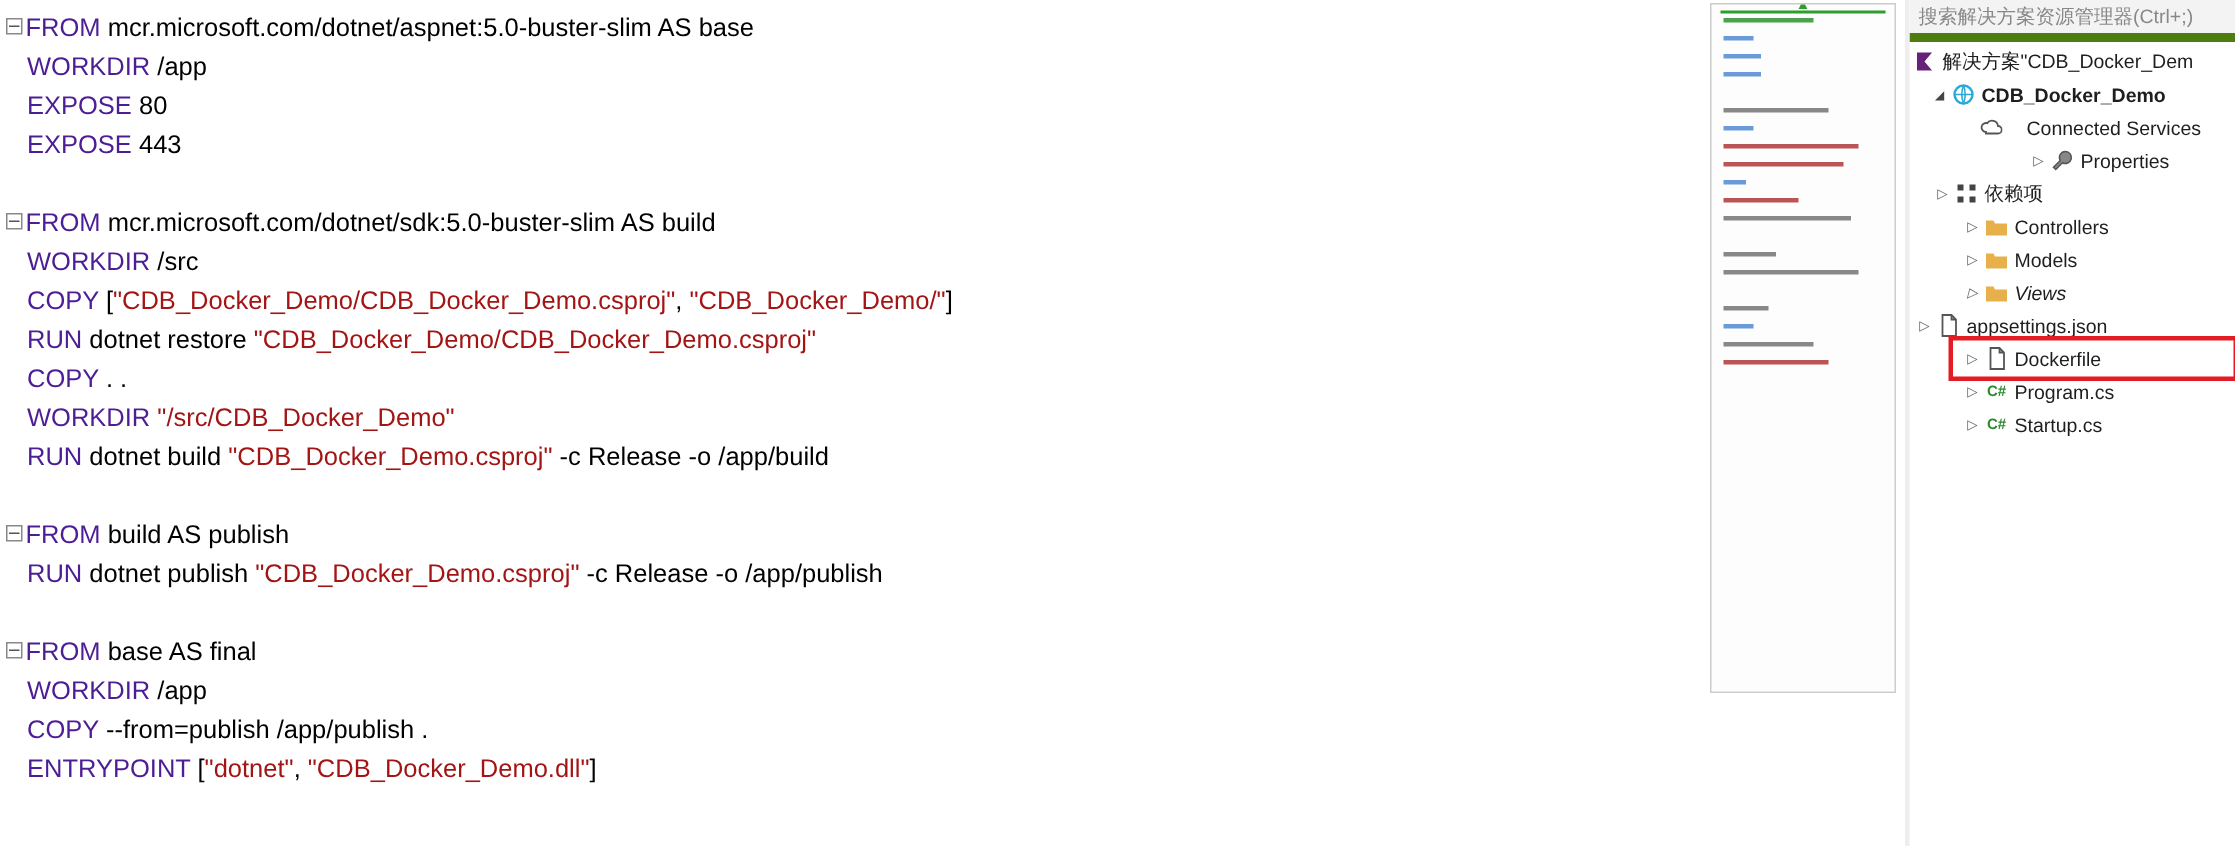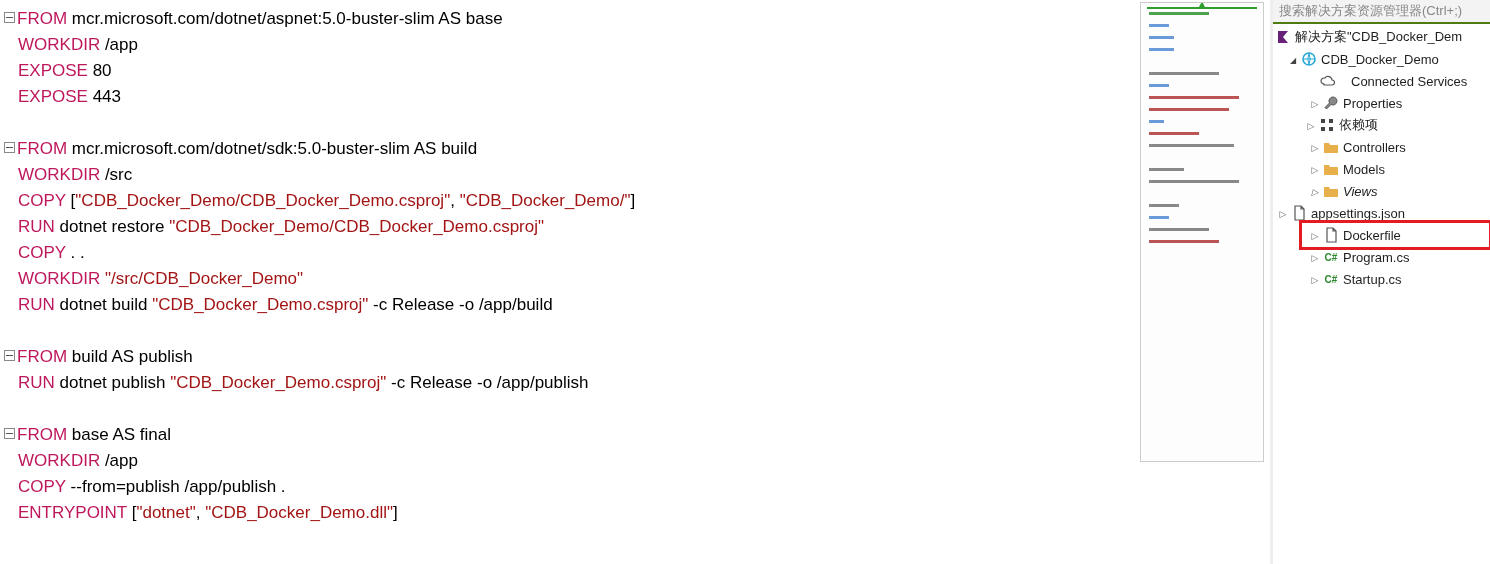--- a/index.html
+++ b/index.html
@@ -29,21 +29,21 @@
     background: #fff;
   }
   .fold::before {
     content: "";
     position: absolute;
     top: 4px; left: 1px; right: 1px;
     height: 1px; background: #555;
   }
   .indent { display:inline-block; width: 14px; }
   .line { white-space: pre; font-family: "Segoe UI", sans-serif; font-size: 17px; }
-  .kw { color: #be185d; }
+  .kw { color: #4c1d95; }
   .str { color: #a31515; }
   .txt { color: #000; }
 
   .minimap {
     width: 124px;
     border: 1px solid #ccc;
     margin: 2px 6px 0 0;
     height: 460px;
     background: #fdfdfd;
     padding: 8px;
@@ -63,21 +63,21 @@
   .panel {
     width: 220px;
     border-left: 3px solid #eee;
     background:#fff;
     font-size: 13px;
     color:#1e1e1e;
     overflow:hidden;
   }
   .search {
     background:#f3f3f3;
-    border-bottom:2px solid #4d7c0f;
+    border-bottom:6px solid #4d7c0f;
     padding: 2px 6px;
     font-size: 13px;
     color:#888;
   }
   .tree { padding-top: 2px; }
   .row {
     display:flex;
     align-items:center;
     height: 22px;
     padding-left: 4px;
@@ -88,21 +88,21 @@
     display:inline-block;
     text-align:center;
     color:#555;
     font-size:10px;
     margin-right:2px;
   }
   .row .exp.open::before { content:"◢"; font-size:8px; color:#444; }
   .row .exp.closed::before { content:"▷"; font-size:9px; color:#666; }
   .row .ic { width:16px; height:16px; display:inline-flex; align-items:center; justify-content:center; margin-right:4px;}
   .row .label { color:#1e1e1e; font-size:13px; }
-  .row.bold .label { font-weight:normal; }
+  .row.bold .label { font-weight:bold; }
   .highlight-rect {
     position:absolute;
     border:3px solid #e31b23;
     pointer-events:none;
   }
   
   .ic-sln svg, .ic svg { width:16px; height:16px; }
   .folder { fill:#e8b04a; }
   .cs { font-size:10px; color:#2c8a2c; font-weight:bold; }
   .file-ic { stroke:#555; fill:none; stroke-width:1.2;}
@@ -189,30 +189,30 @@
     <div id="tree-items">
         <div class="row" style="padding-left: 20px; position: relative; gap: 12px;">
           <span class="exp"></span>
           <span class="ic">
             <svg viewBox="0 0 16 16">
               <path class="cloud-ic" d="M5 11a3 3 0 1 1 .8-5.9A4 4 0 0 1 13 7a2.5 2.5 0 0 1 0 5H5z"></path>
             </svg>
           </span>
           <span class="label">Connected Services</span>
         </div>
-        <div class="row" style="padding-left: 36px; position: relative;">
+        <div class="row" style="padding-left: 36px; position: relative; margin-left: 44px;">
           <span class="exp closed"></span>
           <span class="ic">
             <svg viewBox="0 0 16 16">
               <path class="wrench-ic" d="M10 2a4 4 0 0 0-3.5 6L2 12.5 3.5 14 8 9.5A4 4 0 1 0 10 2z"></path>
             </svg>
           </span>
           <span class="label">Properties</span>
         </div>
-        <div class="row" style="padding-left: 32px; position: relative; align-items: center;">
+        <div class="row" style="padding-left: 16px; position: relative; align-items: center;">
           <span class="exp closed"></span>
           <span class="ic">
             <svg viewBox="0 0 16 16">
               <rect class="dep-ic" x="2" y="2" width="4" height="4"></rect>
               <rect class="dep-ic" x="10" y="2" width="4" height="4"></rect>
               <rect class="dep-ic" x="2" y="10" width="4" height="4"></rect>
               <rect class="dep-ic" x="10" y="10" width="4" height="4"></rect>
             </svg>
           </span>
           <span class="label">依赖项</span>

